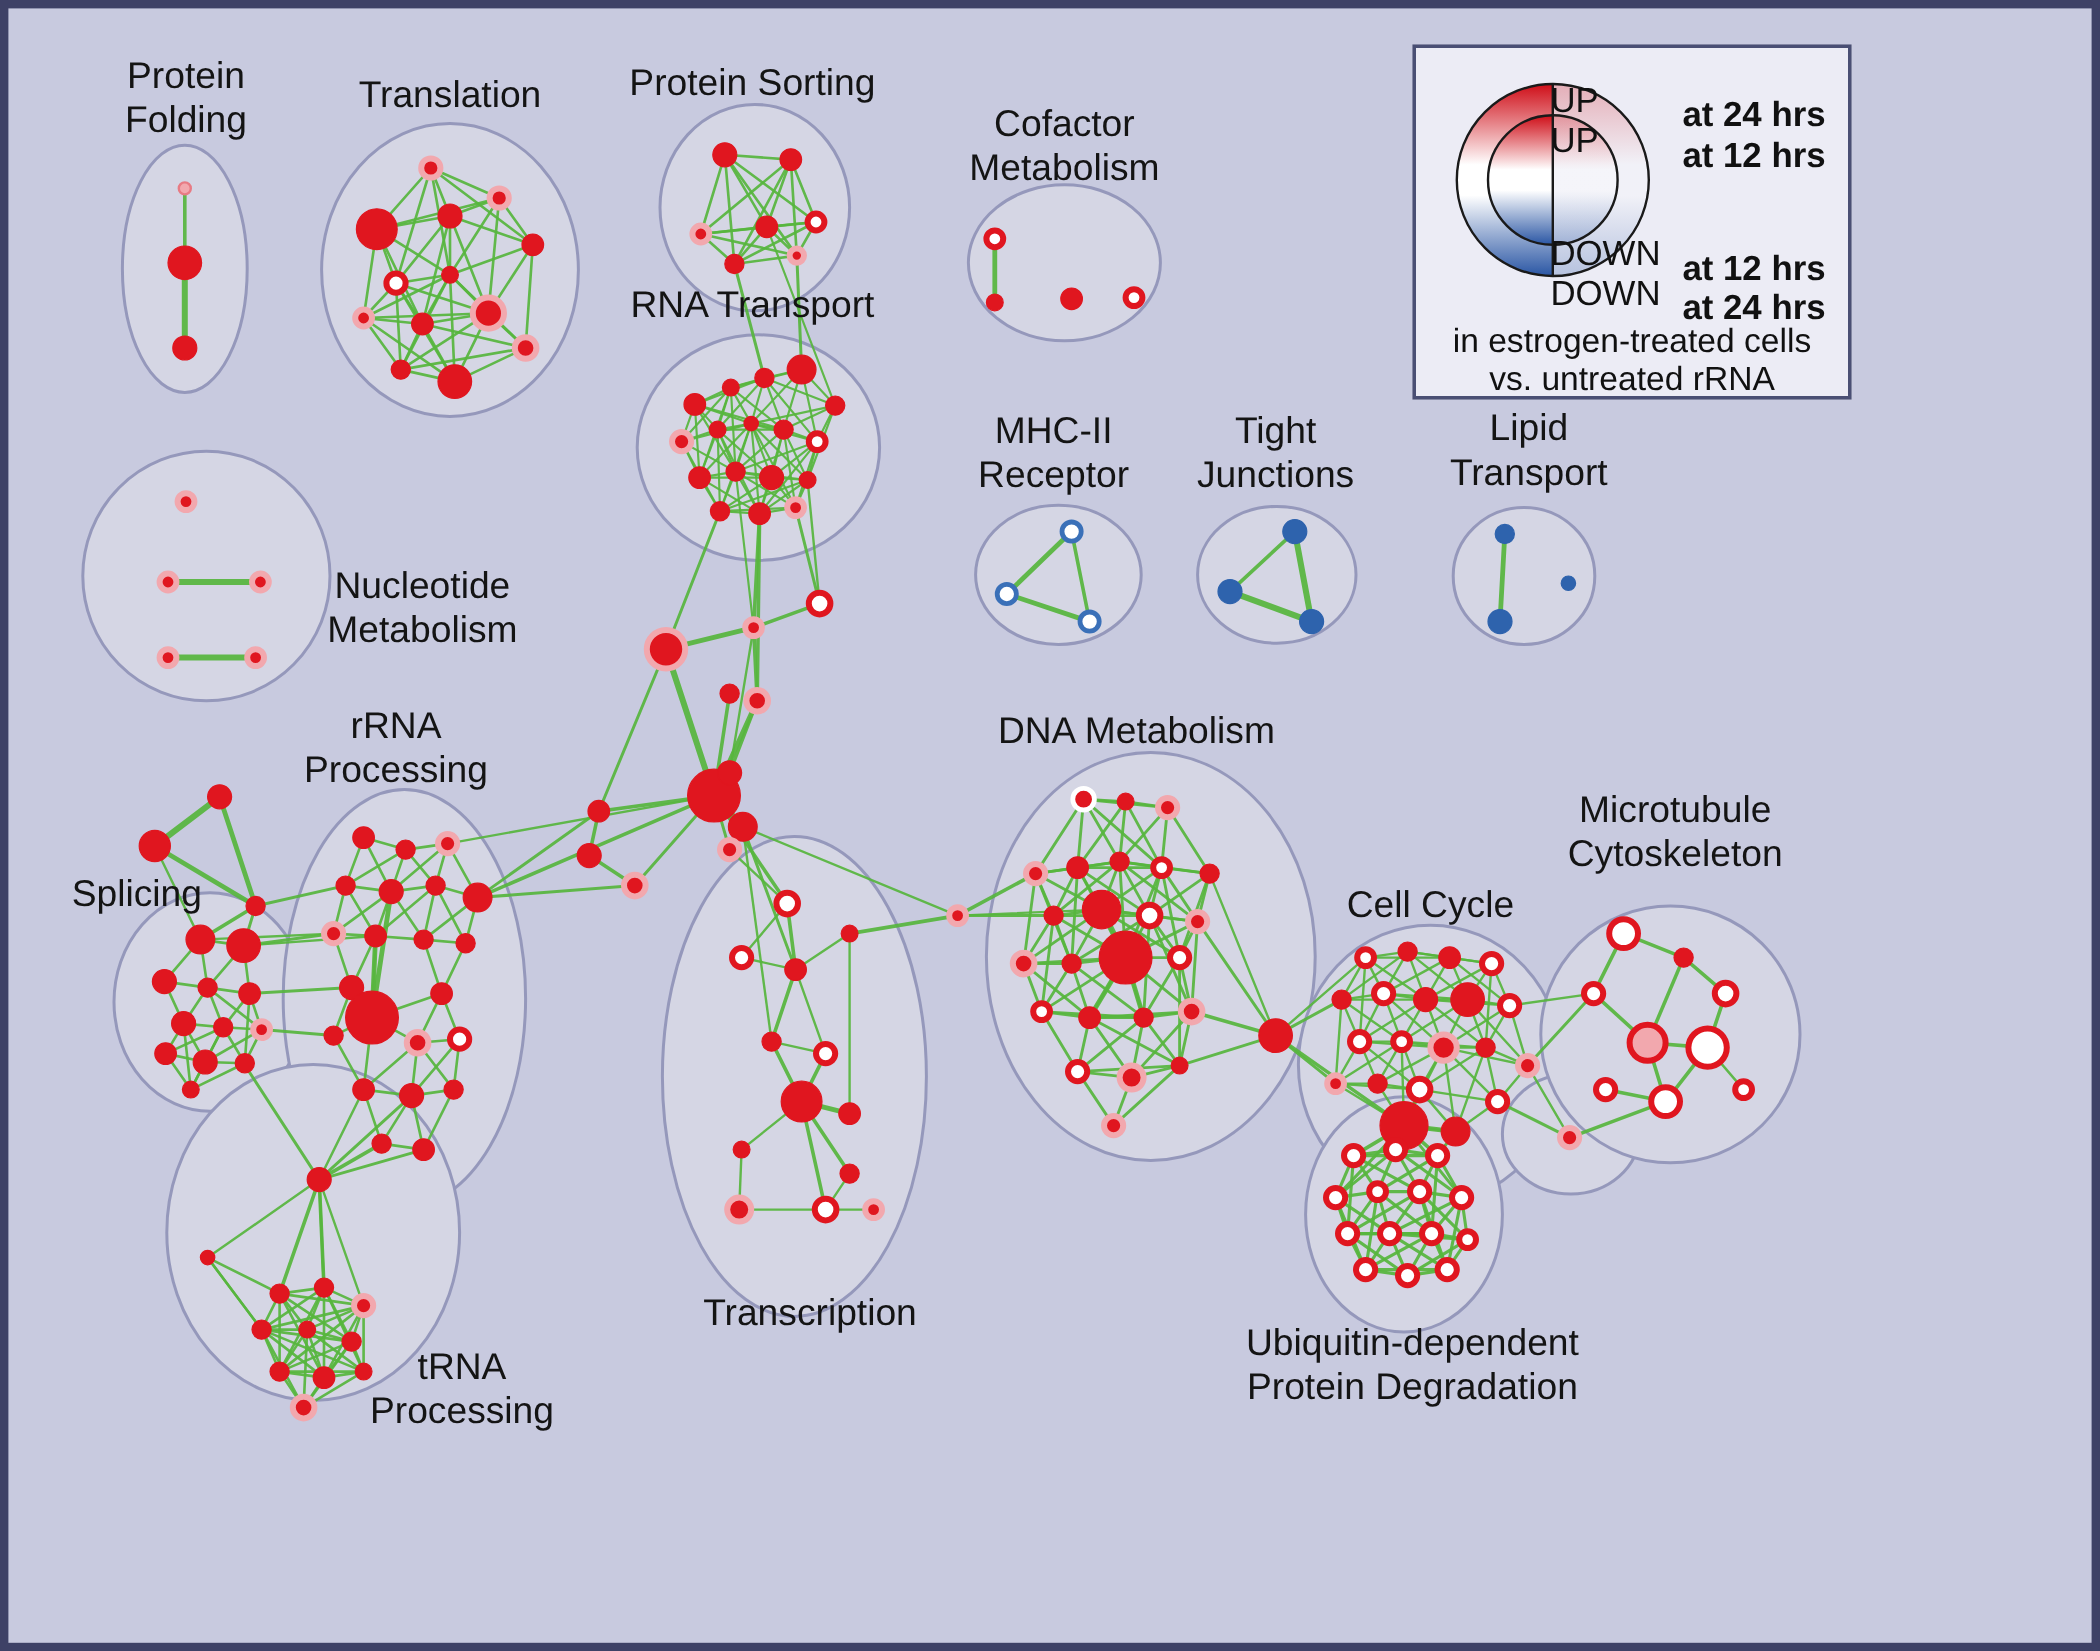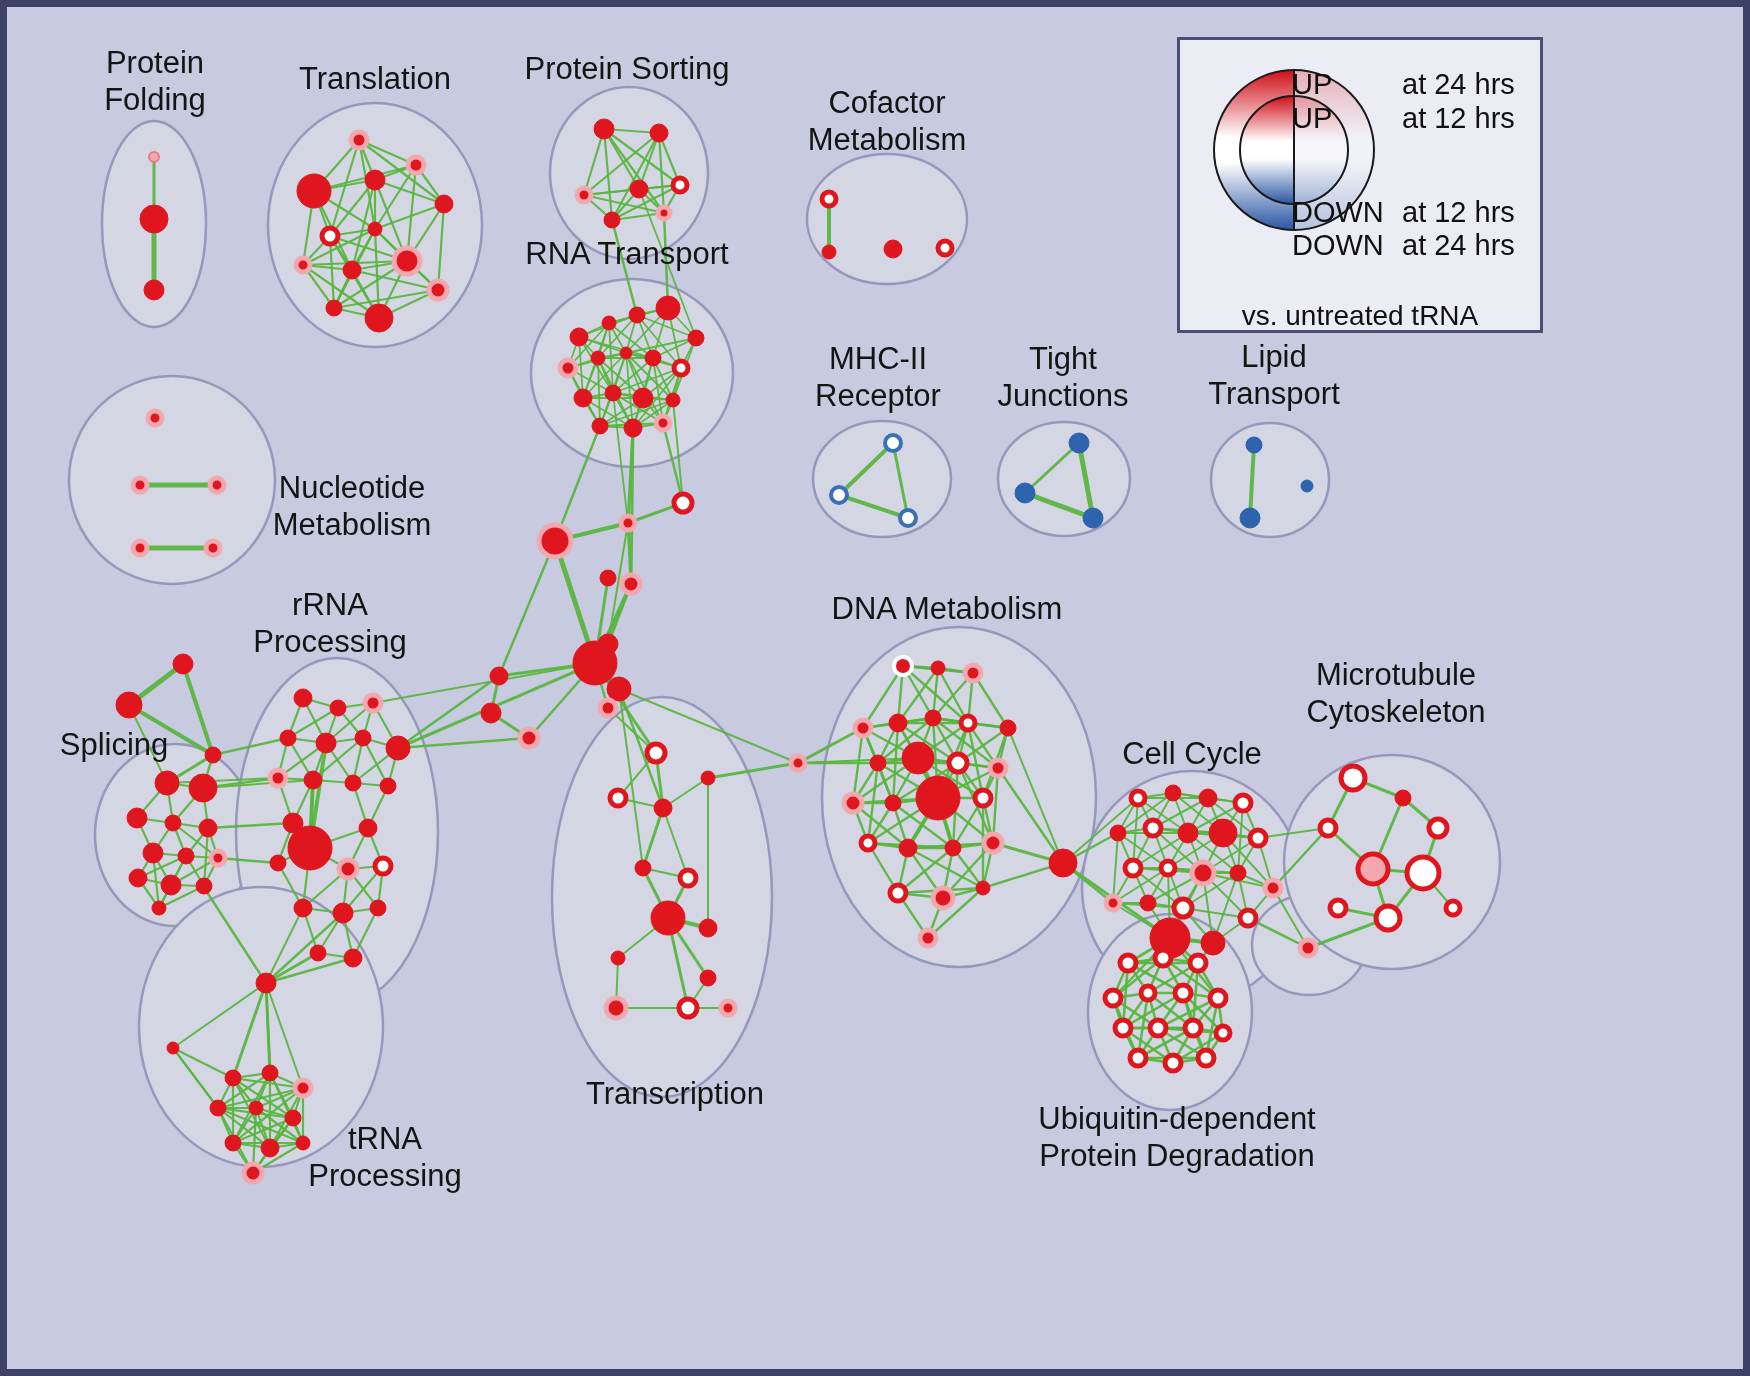--- a/index.html
+++ b/index.html
@@ -5,21 +5,21 @@
   html,body{margin:0;padding:0;background:#888fae;}
   .page{position:relative;width:1750px;height:1376px;background:#c8cadf;border:7px solid #3e4166;
         box-sizing:border-box;overflow:hidden;font-family:"Liberation Sans",sans-serif;}
   #net{position:absolute;left:0;top:0;}
   .clabel{font-size:31px;fill:#141414;font-family:"Liberation Sans",sans-serif;}
   .legend{position:absolute;left:1170px;top:30px;width:366px;height:296px;background:#ececf5;
           border:3px solid #4a4f74;box-sizing:border-box;z-index:5;}
   .legend-circle{position:absolute;left:12px;top:0;}
   .legend-row{position:absolute;left:0;width:100%;height:32px;font-size:29px;color:#111;}
   .legend-row .lw{position:absolute;left:112px;top:0;}
-  .legend-row .lt{position:absolute;left:222px;top:0;}
+  .legend-row .lt{position:absolute;left:222px;top:12px;font-weight:bold;}
   .legend-caption-line{position:absolute;left:0;width:100%;text-align:center;font-size:28px;color:#111;}
 </style>
 </head>
 <body>
 
 <div class="page">
 
   <svg id="net" width="1750" height="1376" viewBox="0 0 1750 1376">
       <g>
         <ellipse cx="147" cy="217" rx="52" ry="103" fill="#d5d6e4" stroke="#9598bb" stroke-width="2.5"></ellipse>
@@ -941,16 +941,17 @@
       <span class="lt">at 12 hrs</span>
     </div>
     <div class="legend-row" style="top:156px">
       <span class="lw">DOWN</span>
       <span class="lt">at 12 hrs</span>
     </div>
     <div class="legend-row" style="top:189px">
       <span class="lw">DOWN</span>
       <span class="lt">at 24 hrs</span>
     </div>
-    <div class="legend-caption-line" style="top:260px">vs. untreated tRNA</div>
+    <div class="legend-caption-line" style="top:228px">in estrogen-treated cells</div>
+    <div class="legend-caption-line" style="top:260px">vs. untreated rRNA</div>
   </div>
 
 </div>
 
 </body></html>

